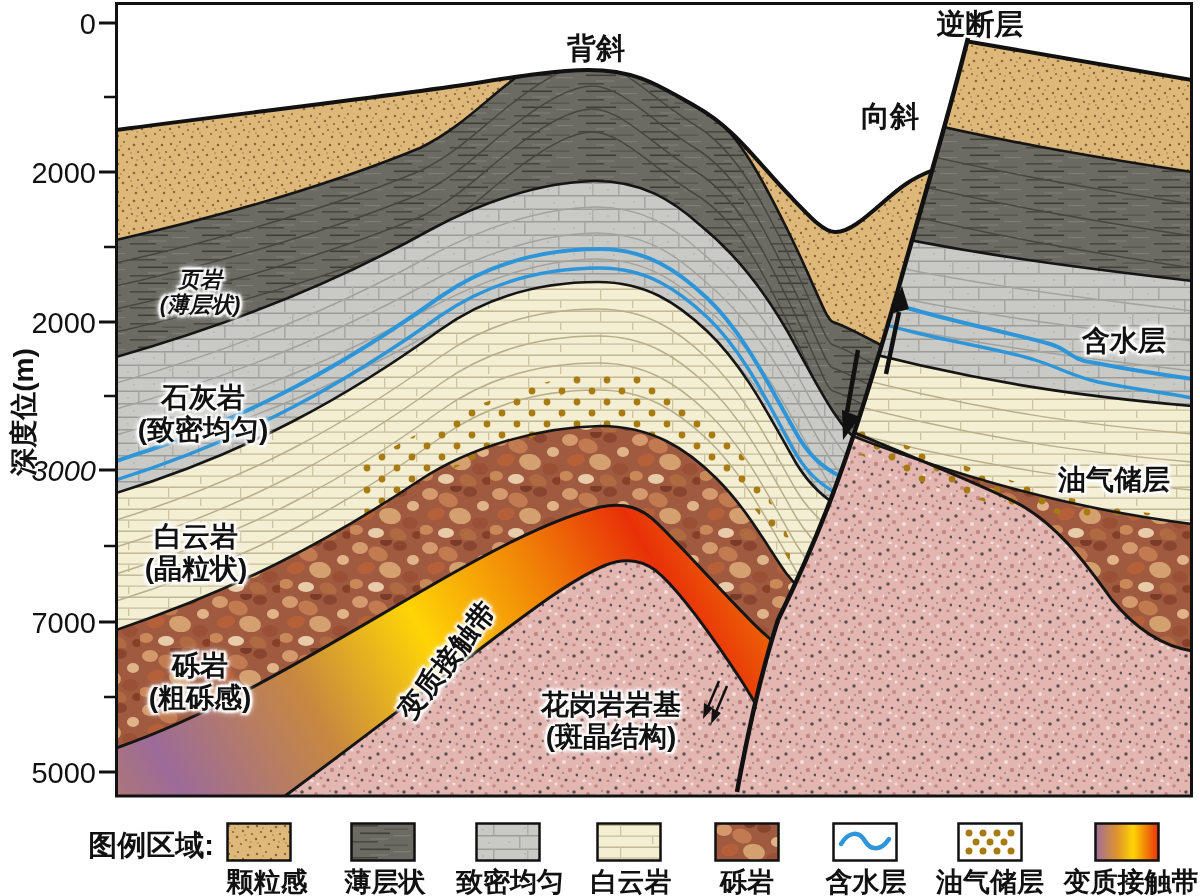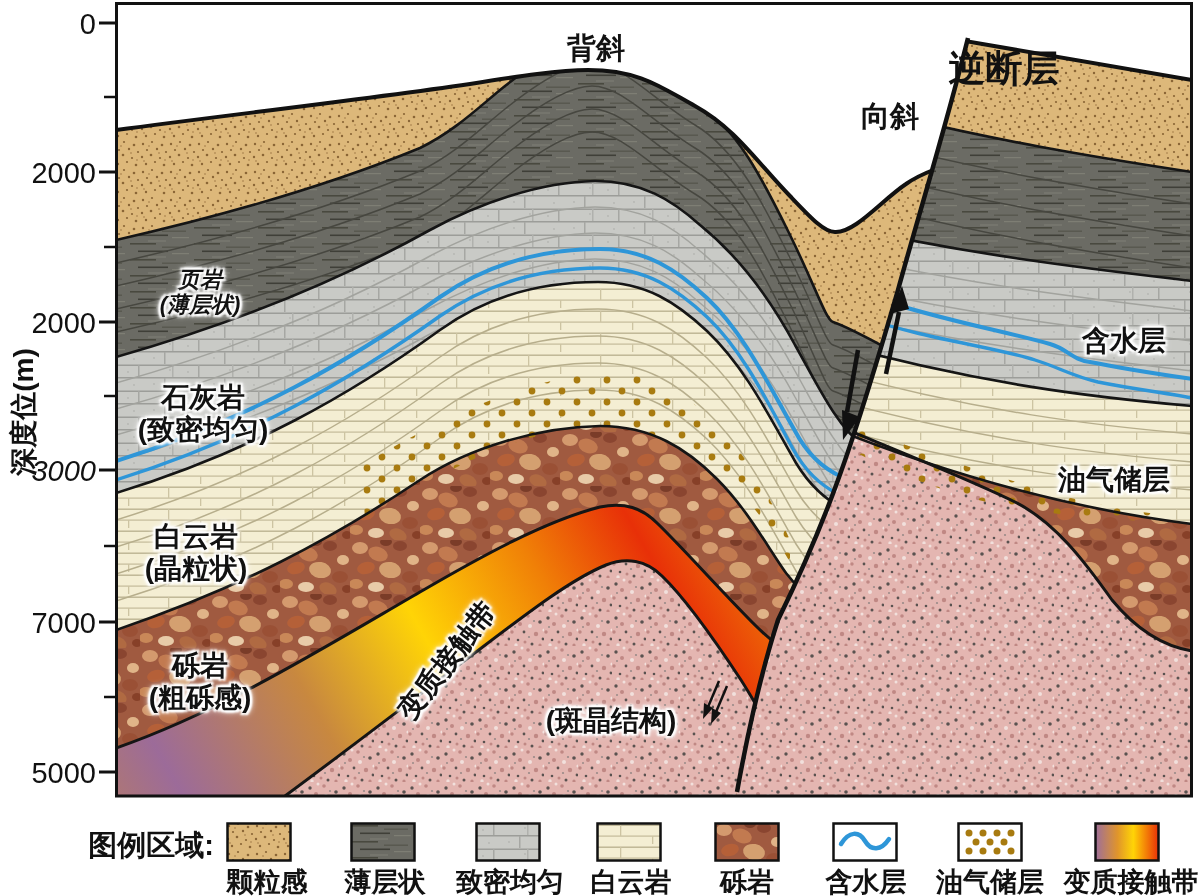--- a/index.html
+++ b/index.html
@@ -287,39 +287,40 @@
 
 <div class="tick-num" style="left:10px;top:8px;">0</div>
 <div class="tick-num" style="left:10px;top:157px;">2000</div>
 <div class="tick-num" style="left:10px;top:307px;">2000</div>
 <div class="tick-num" style="left:10px;top:455px;font-style:italic;">3000</div>
 <div class="tick-num" style="left:10px;top:607px;">7000</div>
 <div class="tick-num" style="left:10px;top:757px;">5000</div>
 
 <div class="lbl plain" style="left:596px;top:49px;font-size:29px;">背斜</div>
 <div class="lbl plain" style="left:842px;top:117px;font-size:29px;margin-left:48px;">向斜</div>
-<div class="lbl plain" style="left:1004px;top:25px;font-size:37px;margin-top:44px;">逆断层</div>
+<div class="lbl plain" style="left:980px;top:25px;font-size:29px;">逆断层</div>
 
 <div class="lbl halo" style="left:200px;top:292px;font-size:22px;font-style:italic;">
   <div>页岩</div>
       <div>(薄层状)</div>
 </div>
 <div class="lbl halo" style="left:203px;top:414px;font-size:28px;">
   <div>石灰岩</div>
       <div>(致密均匀)</div>
 </div>
 <div class="lbl halo" style="left:196px;top:553px;font-size:28px;">
   <div>白云岩</div>
       <div>(晶粒状)</div>
 </div>
 <div class="lbl halo" style="left:200px;top:682px;font-size:28px;">
   <div>砾岩</div>
       <div>(粗砾感)</div>
 </div>
 <div class="lbl halo" style="left:611px;top:721px;font-size:28px;">
+  <div>花岗岩岩基</div>
       <div>(斑晶结构)</div>
 </div>
 
 <div class="lbl halo" style="left:1124px;top:341px;font-size:28px;">含水层</div>
 <div class="lbl halo" style="left:1114px;top:480px;font-size:28px;">油气储层</div>
 <div class="lbl halo" style="left:447px;top:661px;font-size:28px;transform:translate(-50%,-50%) rotate(-52deg);">变质接触带</div>
 
 <div class="lbl plain" style="left:151px;top:846px;font-size:29px;">图例区域:</div>
 
 <svg class="leg-swatch" style="left:226px;top:822px;" width="66" height="40">

